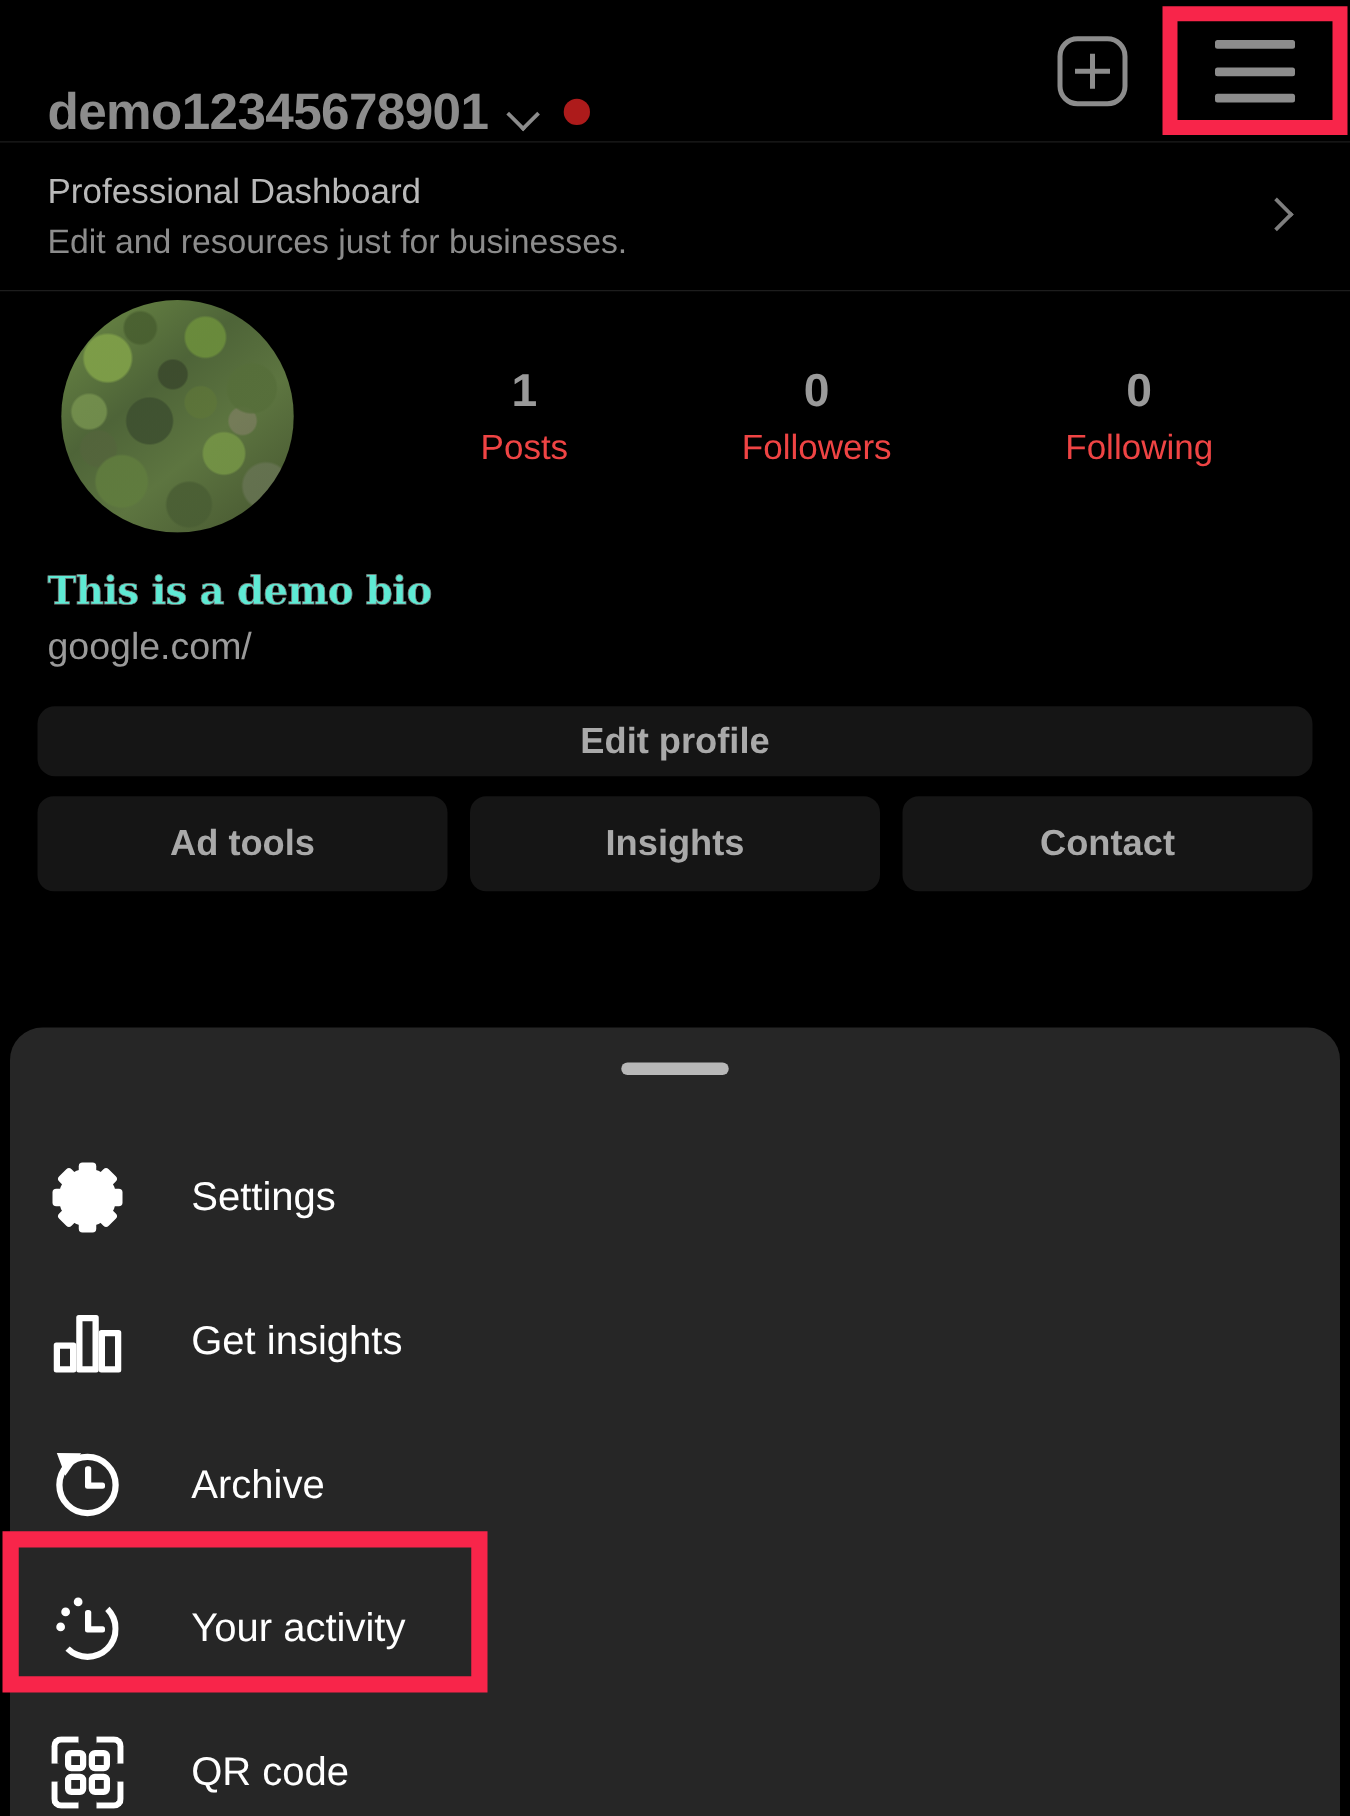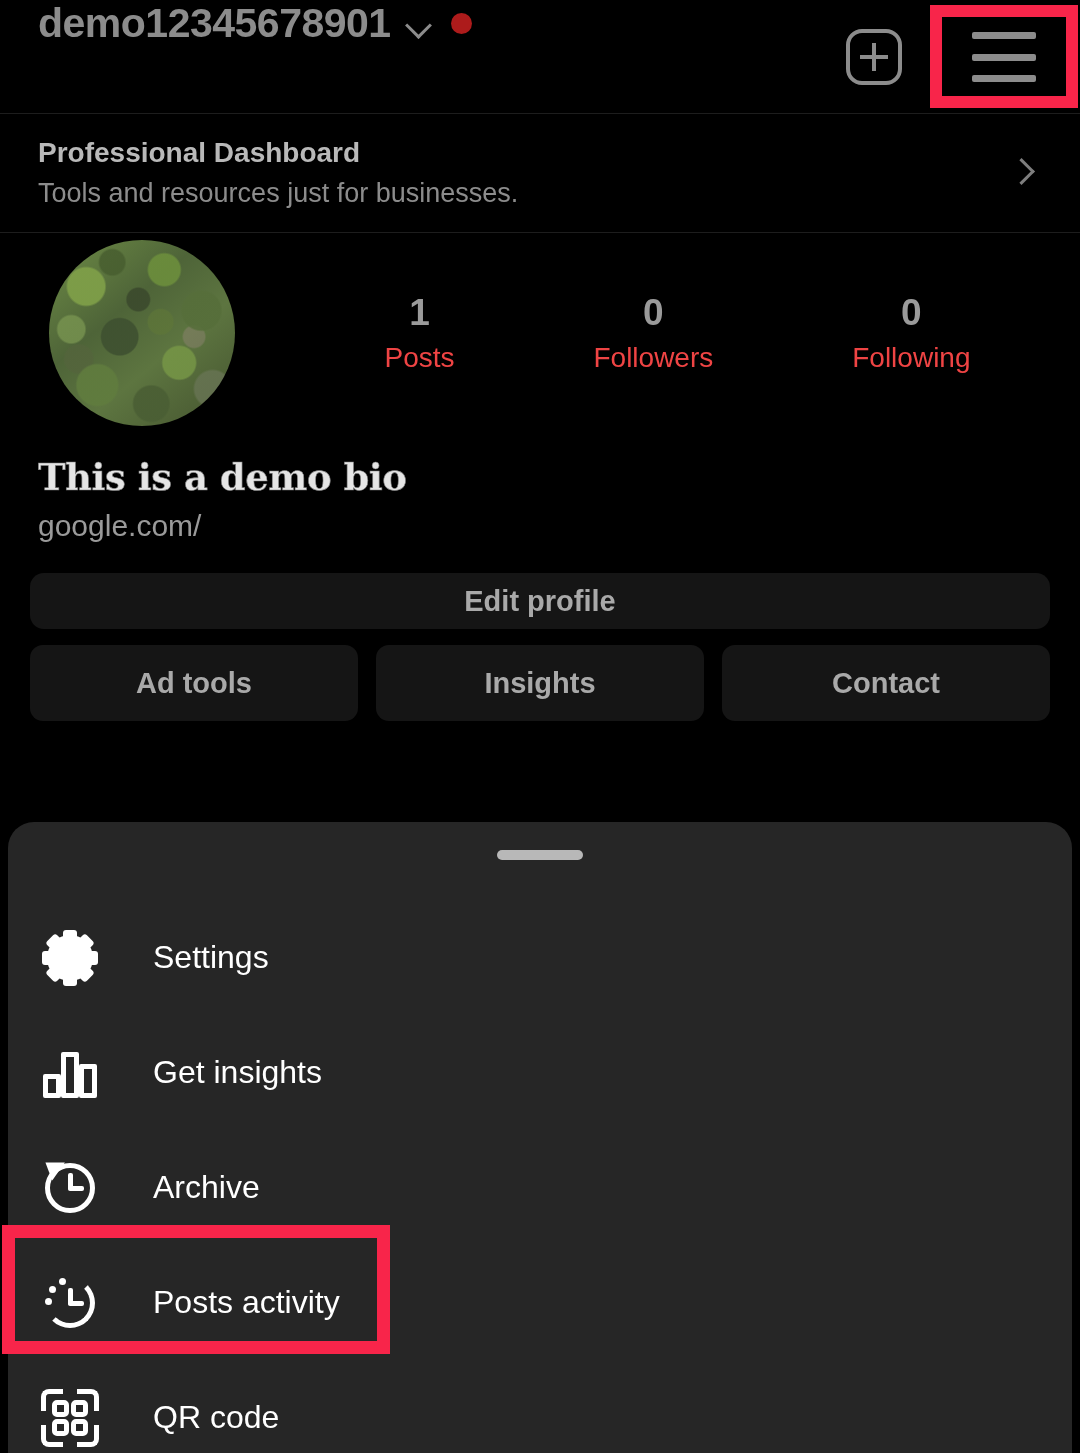--- a/index.html
+++ b/index.html
@@ -11,21 +11,21 @@
   }
   #screen {
     position: relative;
     width: 1080px; height: 1453px;
     background: #000;
   }
 
   
   #topbar {
     position: absolute; left: 0; top: 0; width: 944px; height: 113px;
-    display: flex; align-items: flex-start;
+    display: flex; align-items: flex-end;
   }
   #username-group {
     display: flex; align-items: center; gap: 16px;
     margin-left: 38px;
   }
   #username {
     font-size: 41px; font-weight: bold; color: #8c8c8c;
     letter-spacing: -0.5px; white-space: nowrap;
   }
   .chev-down {
@@ -70,21 +70,21 @@
 
   
   .divider { position: absolute; left: 0; width: 1080px; height: 1px; background: #1d1d1d; }
 
   
   #pro-dash {
     position: absolute; left: 0; top: 114px; width: 1080px; height: 118px;
     display: flex; align-items: center;
   }
   #pro-dash-text { margin-left: 38px; }
-  #pro-dash-title { font-size: 28px; font-weight: bold; color: #b9b9b9; margin-bottom: 9px; }
+  #pro-dash-title { font-size: 28px; font-weight: normal; color: #b9b9b9; margin-bottom: 9px; }
   #pro-dash-sub { font-size: 27px; color: #8c8c8c; }
   .chev-right {
     position: absolute; right: 46px; top: 50%; width: 22px; height: 22px; margin-top: -11px;
   }
   .chev-right::before {
     content: ""; position: absolute; left: 0; top: 0;
     width: 16px; height: 16px;
     border-right: 3px solid #7e7e7e; border-top: 3px solid #7e7e7e;
     transform: rotate(45deg);
   }
@@ -113,21 +113,21 @@
       radial-gradient(circle at 16% 64%, rgba(84,100,60,.8) 0 7%, transparent 8%),
       linear-gradient(140deg, #6e8c46 0%, #4e6438 38%, #5d7540 62%, #44532f 100%);
   }
   #stats { display: flex; flex: 1; justify-content: space-around; padding: 0 40px 0 80px; }
   .stat { text-align: center; }
   .stat-value { font-size: 37px; font-weight: bold; color: #9a9a9a; margin-bottom: 8px; }
   .stat-label { font-size: 28px; color: #ef4444; }
 
   #bio { margin: 22px 0 0 38px; }
   #bio-text {
-    font-size: 37px; color: #e5e5e5; font-weight: bold;
+    font-size: 31px; color: #5eead4; font-weight: bold;
     font-family: "DejaVu Serif", serif;
     -webkit-text-stroke: 0.6px #7e7e7e;
     letter-spacing: -0.5px; margin-bottom: 10px;
   }
   #bio-link { font-size: 30px; color: #9a9a9a; }
 
   #buttons { margin: 30px 30px 0 30px; }
   .btn {
     background: #151515; color: #a9a9a9;
     border-radius: 14px; text-align: center;
@@ -233,21 +233,21 @@
       <span></span>
     </div>
     <div id="menu-highlight"></div>
   </div>
 
   <div class="divider" style="top:113px"></div>
 
   <div id="pro-dash">
     <div id="pro-dash-text">
       <div id="pro-dash-title">Professional Dashboard</div>
-      <div id="pro-dash-sub">Tools and resources just for businesses.</div>
+      <div id="pro-dash-sub">Edit and resources just for businesses.</div>
     </div>
     <div class="chev-right"></div>
   </div>
 
   <div class="divider" style="top:232px"></div>
 
   <div id="profile">
     <div id="profile-top">
       <div id="avatar"></div>
       <div id="stats">
@@ -320,21 +320,21 @@
 
       <div class="menu-item">
         <div class="menu-icon">
           <div class="act-ring"></div>
           <div class="act-dot" style="left:6px;  top:26px;"></div>
           <div class="act-dot" style="left:10px; top:14px;"></div>
           <div class="act-dot" style="left:20px; top:6px;"></div>
           <div class="act-hand-v"></div>
           <div class="act-hand-h"></div>
         </div>
-        <div class="menu-label">Posts activity</div>
+        <div class="menu-label">Your activity</div>
       </div>
 
       <div class="menu-item">
         <div class="menu-icon">
           <div class="qr-corner qr-tl"></div>
           <div class="qr-corner qr-tr"></div>
           <div class="qr-corner qr-bl"></div>
           <div class="qr-corner qr-br"></div>
           <div class="qr-sq qr-s1"></div>
           <div class="qr-sq qr-s2"></div>

